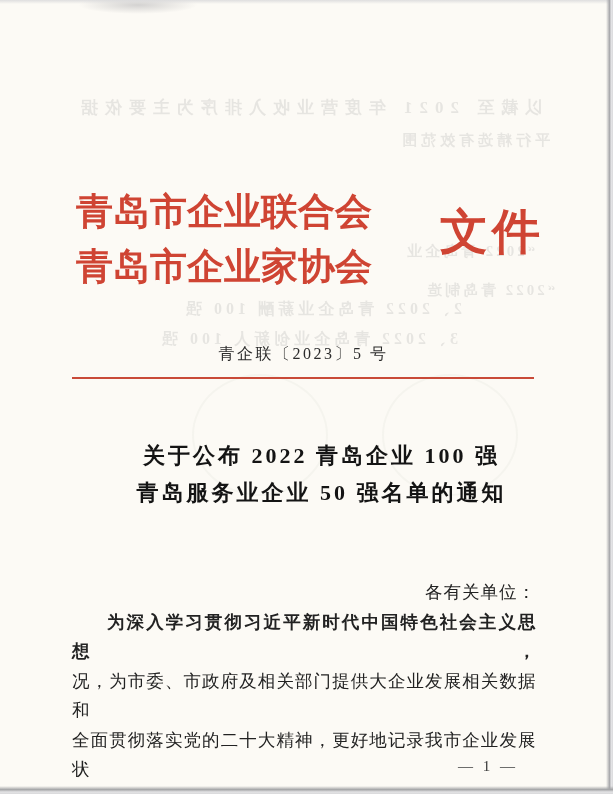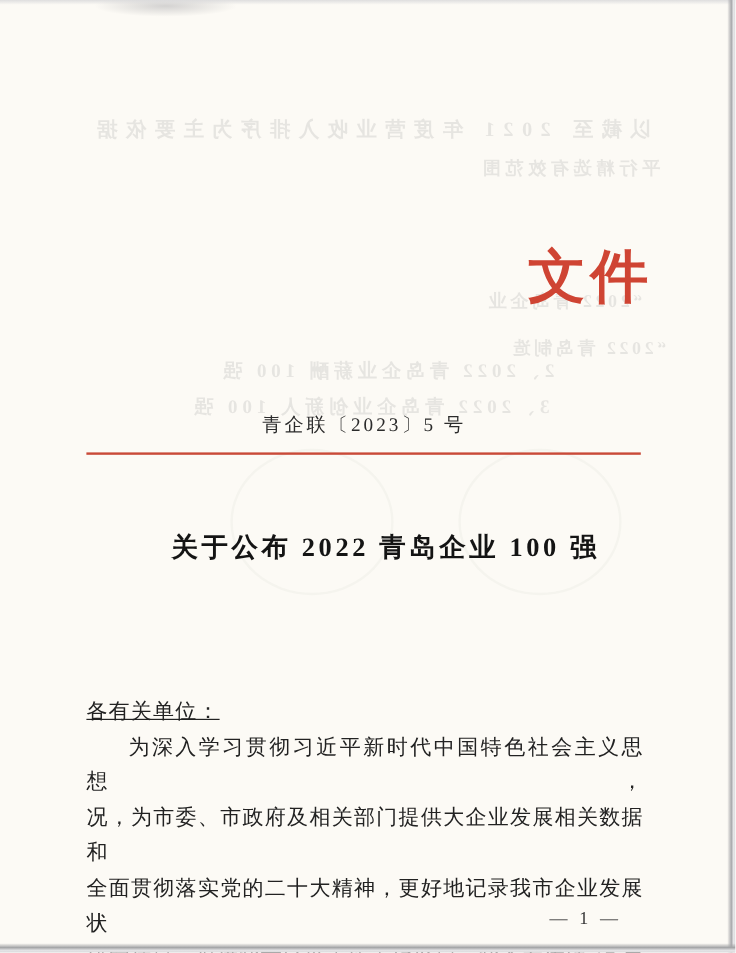--- a/index.html
+++ b/index.html
@@ -90,27 +90,27 @@
 
   
   .body-block {
     position:absolute;
     top:578px; left:72px;
     width:464px;
     font-size:17.5px;
     line-height:29.5px;
     color:#222222;
   }
-  .salutation { text-align:left; letter-spacing:1px;text-decoration:underline; }
+  .salutation { text-align:right; letter-spacing:1px; }
   .pline {
     text-align:justify;
     text-align-last:justify;
     letter-spacing:0.5px;
   }
-  .indent { text-indent:2em; }
+  .indent { text-indent:2em;font-weight:bold; }
 
   
   .page-number {
     position:absolute;
     top:758px; left:423px;
     width:130px;
     text-align:center;
     font-size:15px;
     letter-spacing:3px;
     color:#3a3a3a;
@@ -142,27 +142,32 @@
 
   <div class="ghost g1">以截至 2021 年度营业收入排序为主要依据</div>
   <div class="ghost g2">平行精选有效范围</div>
   <div class="ghost g3">“2022 青岛企业</div>
   <div class="ghost g4">“2022 青岛制造</div>
   <div class="ghost g5">2、2022 青岛企业薪酬 100 强</div>
   <div class="ghost g6">3、2022 青岛企业创新人 100 强</div>
   <div class="seal-ghost s1"></div>
   <div class="seal-ghost s2"></div>
 
+  <div class="org-names">
+    <div>青岛市企业联合会</div>
+    <div>青岛市企业家协会</div>
+  </div>
   <div class="doc-label">文件</div>
 
   <div class="doc-number">青企联〔2023〕5 号</div>
   <div class="red-rule"></div>
 
   <div class="title-block">
     <div>关于公布 2022 青岛企业 100 强</div>
+    <div>青岛服务业企业 50 强名单的通知</div>
   </div>
 
   <div class="body-block">
     <div class="salutation">各有关单位：</div>
     <div class="pline indent">为深入学习贯彻习近平新时代中国特色社会主义思想，</div>
     <div class="pline">况，为市委、市政府及相关部门提供大企业发展相关数据和</div>
     <div class="pline">全面贯彻落实党的二十大精神，更好地记录我市企业发展状</div>
     <div class="pline">研究信息，促进我市经济更快更好发展，我会在连续 17 年</div>
 
   </div>

